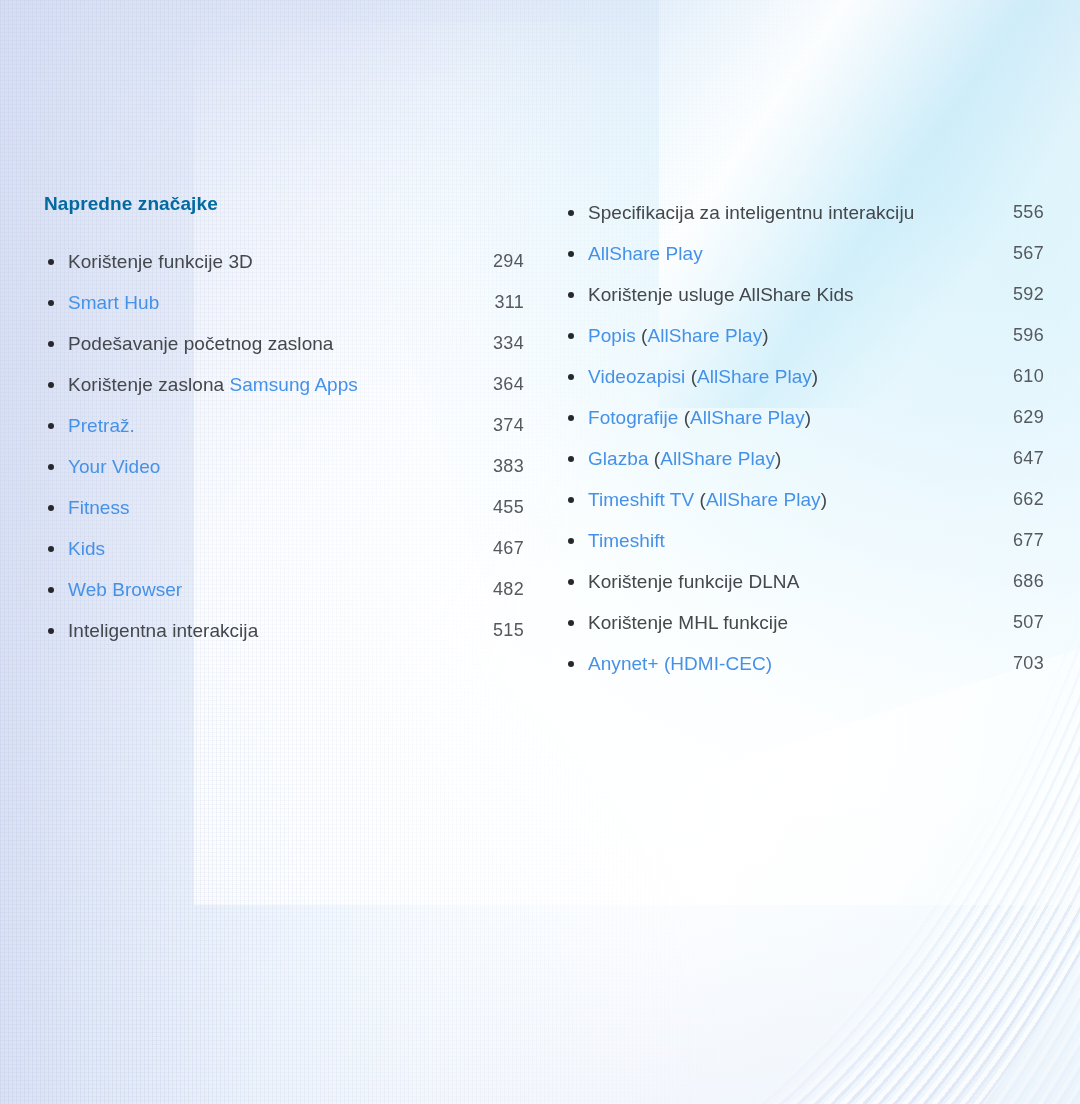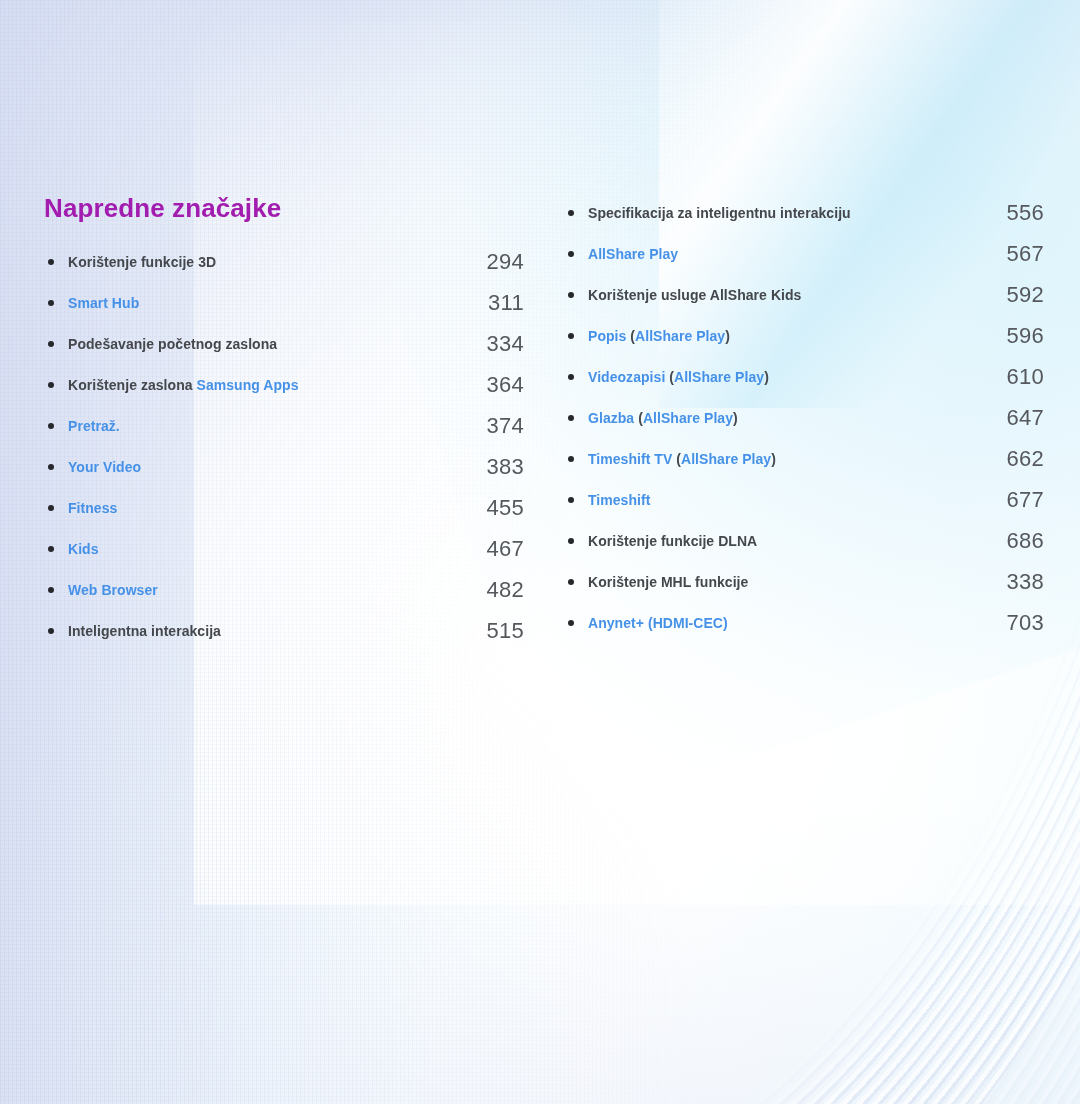--- a/index.html
+++ b/index.html
@@ -231,23 +231,23 @@
     position: absolute;
     top: 0;
   }
   #left-column  { left: 40px;  width: 490px; }
   #right-column { left: 560px; width: 490px; }
 
   .section-heading {
     position: absolute;
     left: 4px;
     top: 193px;
-    font-size: 26px;
+    font-size: 19px;
     font-weight: bold;
-    color: #a21caf;
+    color: #0369a1;
     letter-spacing: 0.1px;
     white-space: nowrap;
   }
 
   .toc-list {
     position: absolute;
     left: 0;
     width: 490px;
     list-style: none;
     margin: 0;
@@ -268,34 +268,33 @@
     top: 50%;
     width: 6px;
     height: 6px;
     margin-top: -3px;
     border-radius: 50%;
     background: #26282b;
   }
   .toc-label {
     position: absolute;
     left: 28px;
-    font-size: 14px;
+    font-size: 19px;
     color: #44474b;
     white-space: nowrap;
     letter-spacing: 0.05px;
-    font-weight: bold;
   }
   .toc-label .blue { color: #4691e8; }
   .toc-label .dark { color: #44474b; }
   .toc-page {
     position: absolute;
     left: 440px;
     width: 44px;
     text-align: right;
-    font-size: 22px;
+    font-size: 18px;
     color: #55585c;
     letter-spacing: 0.3px;
   }
 </style>
 </head>
 <body>
 
 <div id="bg-root">
   <div class="bg-base"></div>
   <div class="bg-vert"></div>
@@ -389,20 +388,25 @@
           <span class="toc-label"><span class="blue">Popis </span><span class="dark">(</span><span class="blue">AllShare Play</span><span class="dark">)</span></span>
           <span class="toc-page">596</span>
         </li>
         <li class="toc-row">
           <span class="bullet"></span>
           <span class="toc-label"><span class="blue">Videozapisi </span><span class="dark">(</span><span class="blue">AllShare Play</span><span class="dark">)</span></span>
           <span class="toc-page">610</span>
         </li>
         <li class="toc-row">
           <span class="bullet"></span>
+          <span class="toc-label"><span class="blue">Fotografije </span><span class="dark">(</span><span class="blue">AllShare Play</span><span class="dark">)</span></span>
+          <span class="toc-page">629</span>
+        </li>
+        <li class="toc-row">
+          <span class="bullet"></span>
           <span class="toc-label"><span class="blue">Glazba </span><span class="dark">(</span><span class="blue">AllShare Play</span><span class="dark">)</span></span>
           <span class="toc-page">647</span>
         </li>
         <li class="toc-row">
           <span class="bullet"></span>
           <span class="toc-label"><span class="blue">Timeshift TV </span><span class="dark">(</span><span class="blue">AllShare Play</span><span class="dark">)</span></span>
           <span class="toc-page">662</span>
         </li>
         <li class="toc-row">
           <span class="bullet"></span>
@@ -410,21 +414,21 @@
           <span class="toc-page">677</span>
         </li>
         <li class="toc-row">
           <span class="bullet"></span>
           <span class="toc-label"><span class="dark">Korištenje funkcije DLNA</span></span>
           <span class="toc-page">686</span>
         </li>
         <li class="toc-row">
           <span class="bullet"></span>
           <span class="toc-label"><span class="dark">Korištenje MHL funkcije</span></span>
-          <span class="toc-page">338</span>
+          <span class="toc-page">507</span>
         </li>
         <li class="toc-row">
           <span class="bullet"></span>
           <span class="toc-label"><span class="blue">Anynet+ (HDMI-CEC)</span></span>
           <span class="toc-page">703</span>
         </li>
       </ul>
   </div>
 
 </div>

